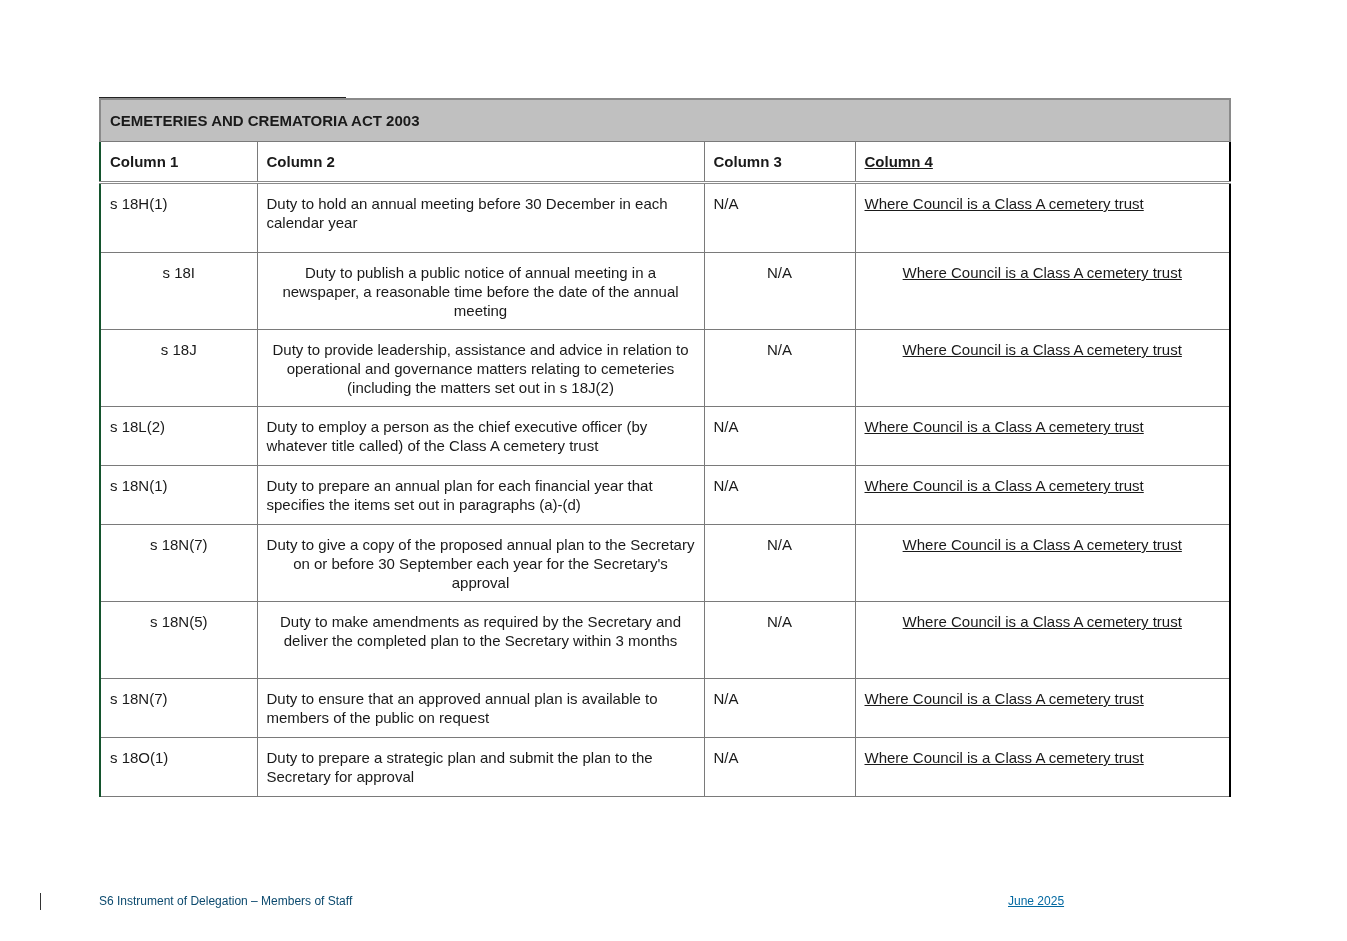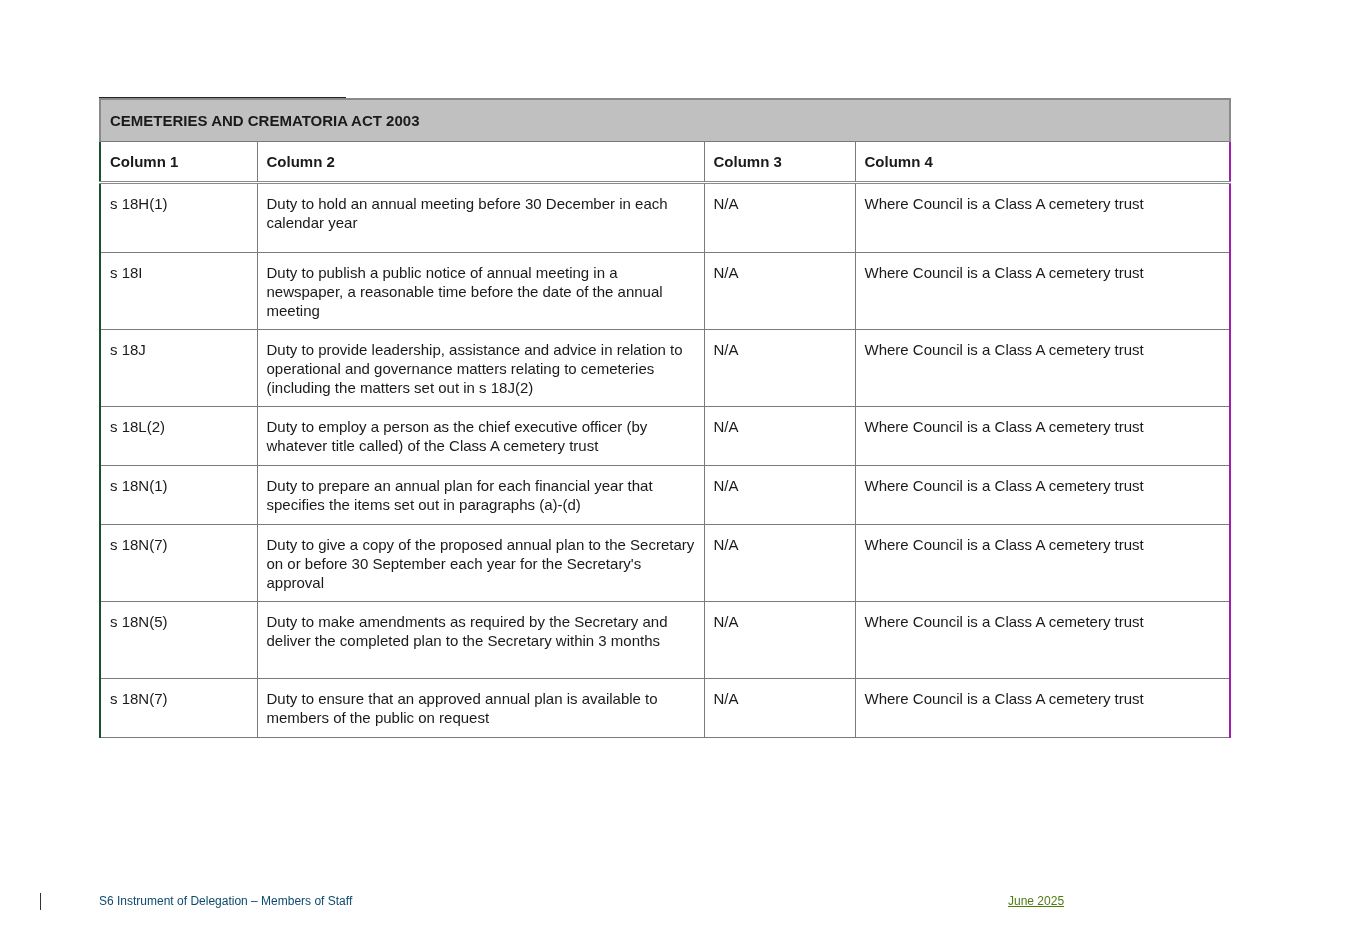--- a/index.html
+++ b/index.html
@@ -20,32 +20,32 @@
       padding: 10px 9px 8px 9px; line-height: 19px;
     }
     table.del tr.title td {
       background: #c0c0c0; font-weight: bold; height: 22px;
       padding-top: 11px; padding-bottom: 8px;
       border-top: 2px solid #8a8a8a; border-left: 2px solid #8a8a8a; border-right: 2px solid #8a8a8a;
     }
     table.del tr.colhead td, table.del tr.subhead td { font-weight: bold; height: 21px; }
     table.del tr.colhead td { border-bottom: 3px double #8a8a8a; }
     table.del td.first { border-left: 2px solid #14532d; }
-    table.del td.last { border-right: 2px solid #a21caf; }
+    table.del td.last { border-right: 2px solid #000000; text-decoration: underline; }
     table.del tr.h2 td { height: 50px; }
-    table.del tr.h3 td { height: 58px; }
+    table.del tr.h3 td { height: 58px; text-align: center; }
     table.del tr.h2b td { height: 40px; }
     .footer-bar {
       position: absolute; left: 40px; top: 893px; width: 1px; height: 17px; background: #333;
     }
     .footer-left {
       position: absolute; left: 99px; top: 894px; font-size: 12px; color: #0c4a6e;
     }
     .footer-right {
-      position: absolute; left: 1008px; top: 894px; font-size: 12px; color: #4d7c0f; text-decoration: underline;
+      position: absolute; left: 1008px; top: 894px; font-size: 12px; color: #0369a1; text-decoration: underline;
     }
   </style>
 </head>
 <body>
 
 <div class="top-rule"></div>
 
 <table class="del">
   <colgroup>
     <col style="width:157px">
@@ -105,18 +105,24 @@
     <td>Duty to make amendments as required by the Secretary and deliver the completed plan to the Secretary within 3 months</td>
     <td>N/A</td>
     <td class="last">Where Council is a Class A cemetery trust</td>
   </tr>
   <tr class="h2b">
     <td class="first">s 18N(7)</td>
     <td>Duty to ensure that an approved annual plan is available to members of the public on request</td>
     <td>N/A</td>
     <td class="last">Where Council is a Class A cemetery trust</td>
   </tr>
+  <tr class="h2b">
+    <td class="first">s 18O(1)</td>
+    <td>Duty to prepare a strategic plan and submit the plan to the Secretary for approval</td>
+    <td>N/A</td>
+    <td class="last">Where Council is a Class A cemetery trust</td>
+  </tr>
 </tbody>
   </table>
 
 <div class="footer-bar"></div>
 <div class="footer-left">S6 Instrument of Delegation – Members of Staff</div>
 <a class="footer-right">June 2025</a>
 
 </body></html>

